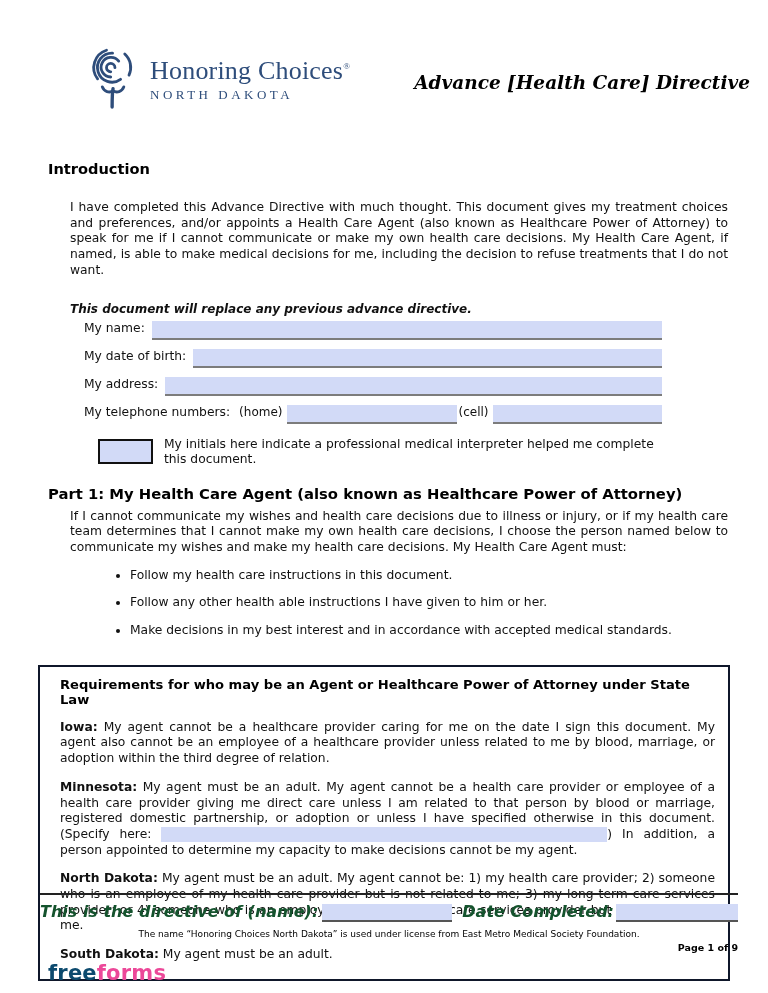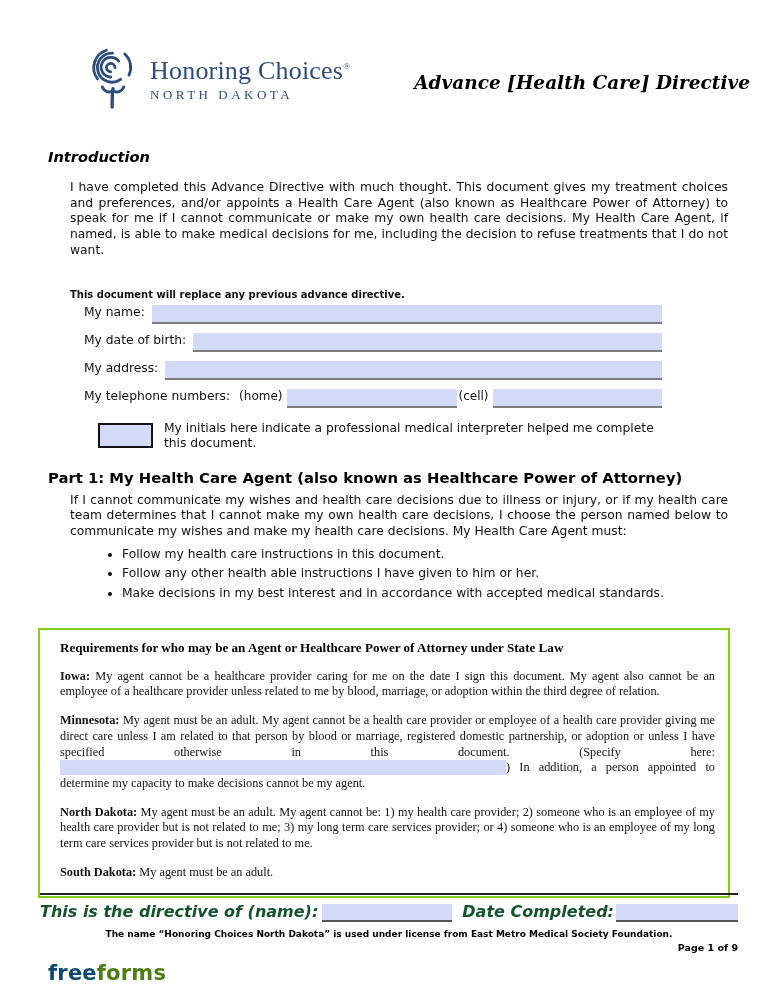--- a/index.html
+++ b/index.html
@@ -20,66 +20,65 @@
   .doc-title {
     margin-left:64px; margin-top:28px; white-space:nowrap;
     font-family:"DejaVu Serif", serif; font-style:italic; font-weight:bold;
     font-size:18.5px; color:#000;
   }
   
   .content { padding:0 40px 0 48px; }
   .sec-heading { font-size:14.6px; font-weight:bold; color:#000; }
   .body-text { font-size:12.3px; line-height:15.7px; text-align:justify; margin-left:22px; }
   
-  .intro-heading { margin-top:34px;font-style:italic; }
-  .intro-para { margin-top:15px; }
-  .replace-note { margin-top:30px; margin-left:22px; font-size:10px; font-weight:bold; }
+  .intro-heading { margin-top:46px; }
+  .intro-para { margin-top:23px; }
+  .replace-note { margin-top:23px; margin-left:22px; font-size:12px; font-weight:bold;font-style:italic; }
   
   .field-rows { margin:5px 66px 0 36px; }
   .field-row { display:flex; align-items:flex-start; margin-top:5px; height:23px; }
   .f-label { font-size:12.3px; white-space:nowrap; padding-right:7px; padding-bottom:1px; }
   .f-small { font-size:12px; white-space:nowrap; padding:0 4px 2px 2px; }
   .fill { flex:1 1 auto; height:19px; background:#d2daf7; border-bottom:2px solid #7c7c7c; }
   .fill-fixed { flex:0 0 170px; }
   .initials-row { display:flex; margin:9px 0 0 50px; }
   .initials-box { flex:0 0 55px; height:25px; margin-top:2px; background:#d2daf7; border:2px solid #111; }
   .initials-text { margin-left:11px; width:505px; font-size:12.3px; line-height:15.5px; }
   
   .part1-heading { margin-top:17px; font-size:14.8px; }
   .part1-para { margin-top:7px; }
   .duty-list { margin:7px 0 0 70px; font-size:12.3px; line-height:15.7px; }
-  .duty-list li { margin:4px; }
+  .duty-list li { margin:12px; }
   
   .req-box {
-    margin:26px -2px 0 -10px; border:2px solid #84cc16;
+    margin:26px -2px 0 -10px; border:2px solid #0f172a;
     padding:8px 13px 16px 20px;
-    font-family:Liberation Serif, serif;
   }
   .req-heading { font-size:13.1px; font-weight:bold; color:#000; margin-top:2px; }
   .req-para { font-size:12.3px; line-height:15.7px; text-align:justify; margin-top:13px; }
   .req-para b { font-weight:bold; }
   .inline-fill {
     display:inline-block; width:446px; height:15px; background:#d2daf7;
     vertical-align:text-bottom; margin-bottom:-1px;
   }
   
   .footer { position:absolute; left:40px; right:30px; top:893px; }
   .footer-rule { border:none; border-top:2px solid #222; }
   .directive-row {
     display:flex; align-items:flex-end; margin-top:7px;
     font-size:16px; font-weight:bold; font-style:italic; color:#14532d;
   }
   .directive-label, .date-label { white-space:nowrap; padding-bottom:1px; }
   .sig-fill { flex:1 1 auto; height:18px; background:#d2daf7; border-bottom:2px solid #555; margin:0 10px 0 4px; }
   .date-fill { flex:0 0 122px; height:18px; background:#d2daf7; border-bottom:2px solid #555; margin-left:2px; }
-  .license-note { text-align:center; font-size:9px; font-weight:bold; margin-top:7px; color:#000; }
+  .license-note { text-align:center; font-size:9px; font-weight:normal; margin-top:7px; color:#000; }
   .page-num { text-align:right; font-size:9.5px; font-weight:bold; margin-top:3px; color:#000; }
   .brand { margin:8px 0 0 8px; font-size:21px; font-weight:bold; letter-spacing:0.2px; }
   .brand-free { color:#0c4a6e; }
-  .brand-forms { color:#4d7c0f; }
+  .brand-forms { color:#ec4899; }
 </style>
 </head>
 <body>
 
 <div class="page">
 
   <div class="header">
     <div class="logo">
       <span>
         <svg viewBox="0 0 64 70" width="60" height="66" aria-hidden="true">

